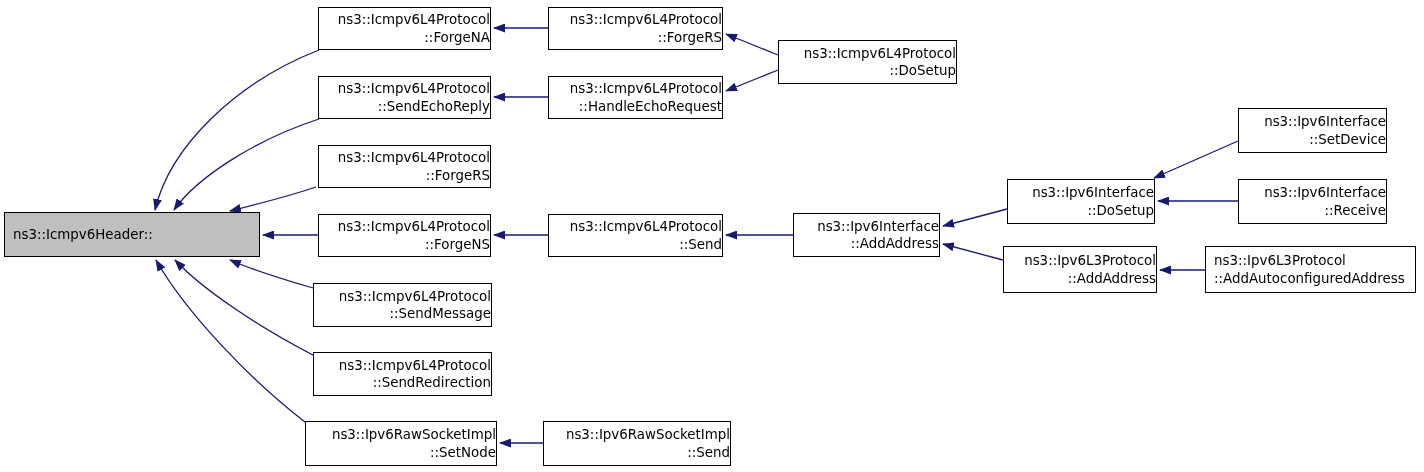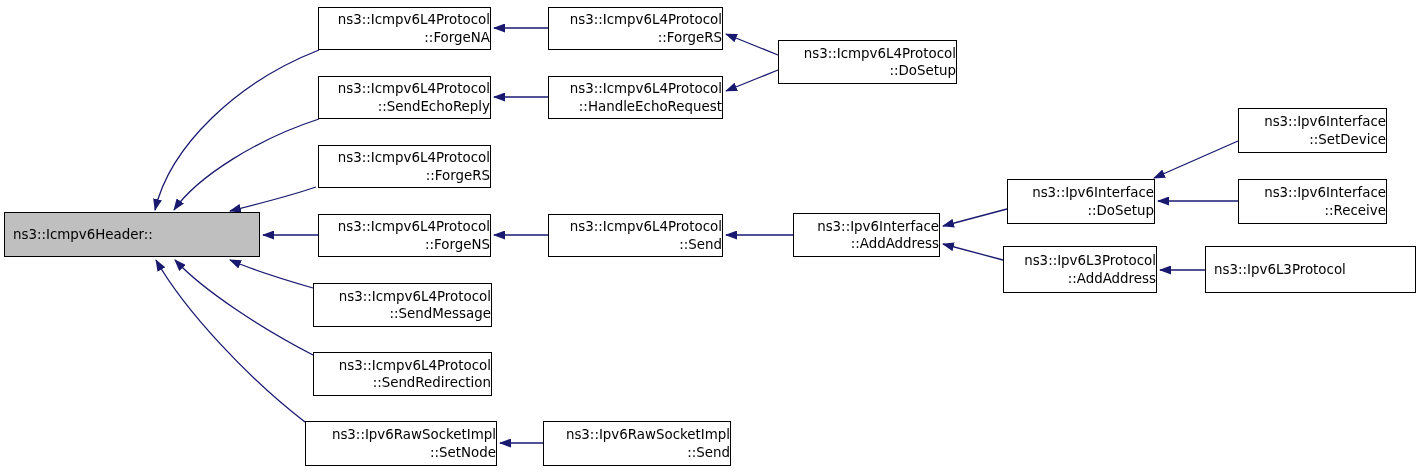--- a/index.html
+++ b/index.html
@@ -139,20 +139,21 @@
     <span>::Receive</span>
   </div>
 
   <div class="node" style="left:1003px; top:246px; width:154px; height:47px;">
     <span>ns3::Ipv6L3Protocol</span>
     <span>::AddAddress</span>
   </div>
 
   <div class="node left-text" style="left:1205px; top:246px; width:211px; height:47px;">
     <span>ns3::Ipv6L3Protocol</span>
+    <span>::AddAutoconfiguredAddress</span>
   </div>
 
   <div class="node" style="left:313px; top:283px; width:179px; height:44px;">
     <span>ns3::Icmpv6L4Protocol</span>
     <span>::SendMessage</span>
   </div>
 
   <div class="node" style="left:313px; top:352px; width:179px; height:44px;">
     <span>ns3::Icmpv6L4Protocol</span>
     <span>::SendRedirection</span>

